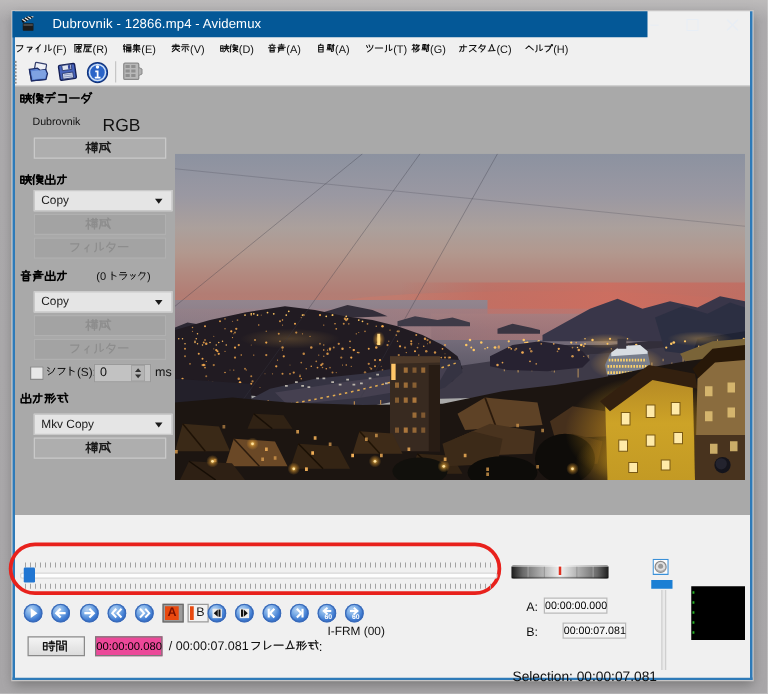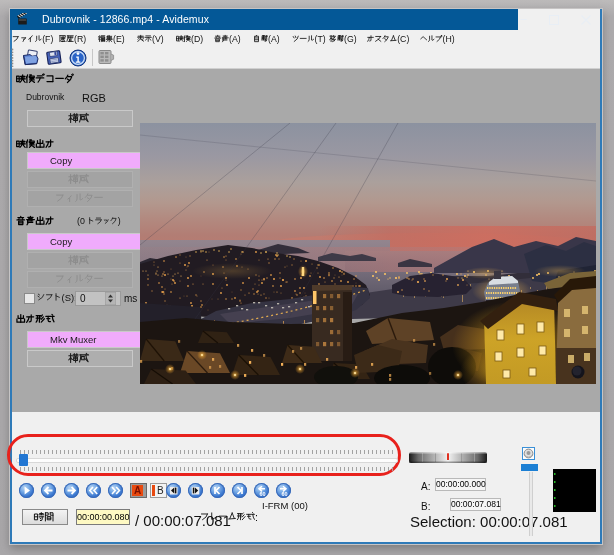--- a/index.html
+++ b/index.html
@@ -8,21 +8,21 @@
  box-shadow:0 0 0 1px #c6c4c4, 0 4px 9px rgba(80,80,80,.55);box-sizing:border-box}
 #title{position:absolute;left:10px;top:9px;width:508px;height:21px;background:#045897}
 #title .txt{position:absolute;left:32px;top:4px;color:#fff;font-size:10.5px;letter-spacing:.1px}
 .cap{position:absolute;top:9px;height:21px;width:29px;color:#e8eef5;text-align:center;line-height:21px;font-size:12px}
 #menubar{position:absolute;left:12px;top:30px;width:588px;height:16px;background:#f0f0f0}
 #toolbar{position:absolute;left:12px;top:46px;width:588px;height:22px;background:#f0f0f0;border-bottom:1px solid #d0d0d0}
 #central{position:absolute;left:12px;top:69px;width:588px;height:343px;background:#a9a9a9}
 #bottom{position:absolute;left:12px;top:412px;width:588px;height:130px;background:#f0f0f0}
 .pbtn{position:absolute;width:104px;height:15px;background:#aeaeae;border:1px solid #c9c9c9;}
 .pbtn.dis{background:#a3a3a3;border:1px solid #b0b0b0}
-.dd{position:absolute;width:104px;height:15px;background:#f0abfc;border:1px solid #c9c9c9;color:#1a1a1a;font-size:9.5px;line-height:15px;padding-left:22px;box-sizing:content-box}
+.dd{position:absolute;width:104px;height:15px;background:#e5e5e5;border:1px solid #c9c9c9;color:#1a1a1a;font-size:9.5px;line-height:15px;padding-left:5px;box-sizing:content-box}
 .dd:after{content:"";position:absolute;right:7px;top:6px;border:3.5px solid transparent;border-top:4.5px solid #1a1a1a}
 .circ{position:absolute;width:15px;height:15px;border-radius:50%;background:radial-gradient(circle at 38% 32%, #b9d4f2 0%, #7fb0e8 28%, #3b78d0 62%, #2a5fb8 100%);box-shadow:inset 0 0 0 1px #3a6ab8}
 .fld{position:absolute;background:#f5f5f5;border:1px solid #b9b9b9;font-size:8.5px;text-align:left;color:#000;font-family:"Liberation Sans",sans-serif}
 </style></head><body>
 
 <div id="win"></div>
 <div id="title"></div>
 <svg class="abs" style="left:17px;top:13px" width="13" height="13" viewBox="0 0 13 13">
 <rect x="1.2" y="5.5" width="8.6" height="6" rx="0.5" fill="#1b1b1b"></rect>
 <g transform="rotate(-28 2 5)">
@@ -309,21 +309,21 @@
     <path d="M.2,.2 H.82 V.8" transform="translate(29.1,0) scale(9.5)" fill="none" stroke="#000" stroke-width="0.130" stroke-linecap="round" stroke-linejoin="round"></path>
     <path d="M.2,.8 H.82" transform="translate(29.1,0) scale(9.5)" fill="none" stroke="#000" stroke-width="0.130" stroke-linecap="round" stroke-linejoin="round"></path>
     <path d="M.1,.46 H.9" transform="translate(38.8,0) scale(9.5)" fill="none" stroke="#000" stroke-width="0.130" stroke-linecap="round" stroke-linejoin="round"></path>
     <path d="M.36,.12 Q.3,.32 .1,.5" transform="translate(48.4,0) scale(9.5)" fill="none" stroke="#000" stroke-width="0.130" stroke-linecap="round" stroke-linejoin="round"></path>
     <path d="M.34,.28 H.78 Q.7,.64 .32,.9" transform="translate(48.4,0) scale(9.5)" fill="none" stroke="#000" stroke-width="0.130" stroke-linecap="round" stroke-linejoin="round"></path>
     <path d="M.3,.52 L.52,.66" transform="translate(48.4,0) scale(9.5)" fill="none" stroke="#000" stroke-width="0.130" stroke-linecap="round" stroke-linejoin="round"></path>
     <path d="M.78,.06 L.84,.14" transform="translate(48.4,0) scale(9.5)" fill="none" stroke="#000" stroke-width="0.130" stroke-linecap="round" stroke-linejoin="round"></path>
     <path d="M.88,.0 L.94,.08" transform="translate(48.4,0) scale(9.5)" fill="none" stroke="#000" stroke-width="0.130" stroke-linecap="round" stroke-linejoin="round"></path>
   </svg>
 <div class="abs" style="left:26px;top:92px;font-size:8.5px;color:#111">Dubrovnik</div>
-<div class="abs" style="left:82px;top:92px;font-size:11px;color:#111">RGB</div>
+<div class="abs" style="left:82px;top:92px;font-size:14px;color:#111">RGB</div>
 <div class="pbtn" style="left:27px;top:110px"></div>
 <svg style="position:absolute;left:68px;top:113px;overflow:visible" width="23" height="14">
     <path d="M.08,.26 H.42" transform="translate(0.0,0) scale(10.5)" fill="none" stroke="#1a1a1a" stroke-width="0.100" stroke-linecap="round" stroke-linejoin="round"></path>
     <path d="M.25,.06 V.9" transform="translate(0.0,0) scale(10.5)" fill="none" stroke="#1a1a1a" stroke-width="0.100" stroke-linecap="round" stroke-linejoin="round"></path>
     <path d="M.25,.42 Q.18,.58 .07,.66" transform="translate(0.0,0) scale(10.5)" fill="none" stroke="#1a1a1a" stroke-width="0.100" stroke-linecap="round" stroke-linejoin="round"></path>
     <path d="M.25,.42 Q.32,.56 .42,.62" transform="translate(0.0,0) scale(10.5)" fill="none" stroke="#1a1a1a" stroke-width="0.100" stroke-linecap="round" stroke-linejoin="round"></path>
     <path d="M.48,.16 H.96" transform="translate(0.0,0) scale(10.5)" fill="none" stroke="#1a1a1a" stroke-width="0.100" stroke-linecap="round" stroke-linejoin="round"></path>
     <path d="M.6,.06 V.28" transform="translate(0.0,0) scale(10.5)" fill="none" stroke="#1a1a1a" stroke-width="0.100" stroke-linecap="round" stroke-linejoin="round"></path>
     <path d="M.84,.06 V.28" transform="translate(0.0,0) scale(10.5)" fill="none" stroke="#1a1a1a" stroke-width="0.100" stroke-linecap="round" stroke-linejoin="round"></path>
     <path d="M.48,.28 H.96" transform="translate(0.0,0) scale(10.5)" fill="none" stroke="#1a1a1a" stroke-width="0.100" stroke-linecap="round" stroke-linejoin="round"></path>
@@ -509,21 +509,21 @@
     <path d="M.74,.1 L.58,.28" transform="translate(19.4,0) scale(9.5)" fill="none" stroke="#000" stroke-width="0.130" stroke-linecap="round" stroke-linejoin="round"></path>
     <path d="M.84,.3 L.6,.56" transform="translate(19.4,0) scale(9.5)" fill="none" stroke="#000" stroke-width="0.130" stroke-linecap="round" stroke-linejoin="round"></path>
     <path d="M.94,.5 L.62,.86" transform="translate(19.4,0) scale(9.5)" fill="none" stroke="#000" stroke-width="0.130" stroke-linecap="round" stroke-linejoin="round"></path>
     <path d="M.72,.04 L.8,.12" transform="translate(29.1,0) scale(9.5)" fill="none" stroke="#000" stroke-width="0.130" stroke-linecap="round" stroke-linejoin="round"></path>
     <path d="M.08,.26 H.62" transform="translate(29.1,0) scale(9.5)" fill="none" stroke="#000" stroke-width="0.130" stroke-linecap="round" stroke-linejoin="round"></path>
     <path d="M.7,.26 H.95" transform="translate(29.1,0) scale(9.5)" fill="none" stroke="#000" stroke-width="0.130" stroke-linecap="round" stroke-linejoin="round"></path>
     <path d="M.76,.26 Q.78,.6 .94,.82" transform="translate(29.1,0) scale(9.5)" fill="none" stroke="#000" stroke-width="0.130" stroke-linecap="round" stroke-linejoin="round"></path>
     <path d="M.18,.48 H.5" transform="translate(29.1,0) scale(9.5)" fill="none" stroke="#000" stroke-width="0.130" stroke-linecap="round" stroke-linejoin="round"></path>
     <path d="M.32,.26 V.66 Q.32,.82 .56,.8" transform="translate(29.1,0) scale(9.5)" fill="none" stroke="#000" stroke-width="0.130" stroke-linecap="round" stroke-linejoin="round"></path>
   </svg>
-<div class="dd" style="left:27px;top:331px">Mkv Muxer</div>
+<div class="dd" style="left:27px;top:331px">Mkv Copy</div>
 <div class="pbtn" style="left:27px;top:350px"></div>
 <svg style="position:absolute;left:68px;top:353px;overflow:visible" width="23" height="14">
     <path d="M.08,.26 H.42" transform="translate(0.0,0) scale(10.5)" fill="none" stroke="#1a1a1a" stroke-width="0.100" stroke-linecap="round" stroke-linejoin="round"></path>
     <path d="M.25,.06 V.9" transform="translate(0.0,0) scale(10.5)" fill="none" stroke="#1a1a1a" stroke-width="0.100" stroke-linecap="round" stroke-linejoin="round"></path>
     <path d="M.25,.42 Q.18,.58 .07,.66" transform="translate(0.0,0) scale(10.5)" fill="none" stroke="#1a1a1a" stroke-width="0.100" stroke-linecap="round" stroke-linejoin="round"></path>
     <path d="M.25,.42 Q.32,.56 .42,.62" transform="translate(0.0,0) scale(10.5)" fill="none" stroke="#1a1a1a" stroke-width="0.100" stroke-linecap="round" stroke-linejoin="round"></path>
     <path d="M.48,.16 H.96" transform="translate(0.0,0) scale(10.5)" fill="none" stroke="#1a1a1a" stroke-width="0.100" stroke-linecap="round" stroke-linejoin="round"></path>
     <path d="M.6,.06 V.28" transform="translate(0.0,0) scale(10.5)" fill="none" stroke="#1a1a1a" stroke-width="0.100" stroke-linecap="round" stroke-linejoin="round"></path>
     <path d="M.84,.06 V.28" transform="translate(0.0,0) scale(10.5)" fill="none" stroke="#1a1a1a" stroke-width="0.100" stroke-linecap="round" stroke-linejoin="round"></path>
     <path d="M.48,.28 H.96" transform="translate(0.0,0) scale(10.5)" fill="none" stroke="#1a1a1a" stroke-width="0.100" stroke-linecap="round" stroke-linejoin="round"></path>
@@ -1207,21 +1207,21 @@
   </svg>
 <div class="circ" style="left:275.9px;top:483px"></div>
 <svg class="abs" style="left:275.9px;top:483px" width="15" height="15">
     <path d="M7,3.2 L10,5.8 L7,8.4 M4,5.8 H10" stroke="#fff" stroke-width="1.5" fill="none"></path>
     <text x="5.5" y="12.5" font-size="5.5" font-weight="bold" fill="#fff" font-family="Liberation Sans">60</text>
   </svg>
 <div class="abs" style="left:421px;top:481px;font-size:10px;color:#111">A:</div>
 <div class="fld" style="left:435px;top:478px;width:49px;height:11px;line-height:11px">00:00:00.000</div>
 <div class="abs" style="left:421px;top:501px;font-size:10px;color:#111">B:</div>
 <div class="fld" style="left:450px;top:498px;width:49px;height:11px;line-height:11px">00:00:07.081</div>
-<div class="abs" style="left:410px;top:513px;font-size:15px;color:#111">Selection: 00:00:07.081</div>
+<div class="abs" style="left:410px;top:536px;font-size:11px;color:#111">Selection: 00:00:07.081</div>
 <svg class="abs" style="left:522px;top:447px" width="13" height="13">
 <rect x="0.5" y="0.5" width="12" height="12" fill="#fdfdfd" stroke="#3a90d8"></rect>
 <circle cx="6.5" cy="6.5" r="4.4" fill="#e0e0e0" stroke="#8a8a8a"></circle>
 <circle cx="6.5" cy="6" r="2" fill="#9a9a9a"></circle>
     <path d="M3,8.4 a4.4,4.4 0 0 0 7,0" fill="none" stroke="#aaa"></path>
   </svg>
 <div class="abs" style="left:529px;top:472px;width:2px;height:64px;background:#e9e9e9;border-left:1px solid #cfcfcf;border-right:1px solid #cfcfcf"></div>
 <div class="abs" style="left:521px;top:464px;width:17px;height:7px;background:#1b7fd4"></div>
 <div class="abs" style="left:553px;top:469px;width:43px;height:43px;background:#000"></div>
 <svg class="abs" style="left:553px;top:469px" width="6" height="43">
@@ -1243,22 +1243,22 @@
     <path d="M.5,.48 H.98" transform="translate(0.0,0) scale(10)" fill="none" stroke="#111" stroke-width="0.100" stroke-linecap="round" stroke-linejoin="round"></path>
     <path d="M.82,.48 V.74 Q.82,.9 .64,.86" transform="translate(0.0,0) scale(10)" fill="none" stroke="#111" stroke-width="0.100" stroke-linecap="round" stroke-linejoin="round"></path>
     <path d="M.6,.6 L.68,.7" transform="translate(0.0,0) scale(10)" fill="none" stroke="#111" stroke-width="0.100" stroke-linecap="round" stroke-linejoin="round"></path>
     <path d="M.12,.08 V.9" transform="translate(10.2,0) scale(10)" fill="none" stroke="#111" stroke-width="0.100" stroke-linecap="round" stroke-linejoin="round"></path>
     <path d="M.12,.08 H.4 V.32 H.12" transform="translate(10.2,0) scale(10)" fill="none" stroke="#111" stroke-width="0.100" stroke-linecap="round" stroke-linejoin="round"></path>
     <path d="M.6,.08 H.88 V.9" transform="translate(10.2,0) scale(10)" fill="none" stroke="#111" stroke-width="0.100" stroke-linecap="round" stroke-linejoin="round"></path>
     <path d="M.6,.08 V.32 H.88" transform="translate(10.2,0) scale(10)" fill="none" stroke="#111" stroke-width="0.100" stroke-linecap="round" stroke-linejoin="round"></path>
     <path d="M.34,.46 H.66 V.78 H.34 Z" transform="translate(10.2,0) scale(10)" fill="none" stroke="#111" stroke-width="0.100" stroke-linecap="round" stroke-linejoin="round"></path>
     <path d="M.34,.62 H.66" transform="translate(10.2,0) scale(10)" fill="none" stroke="#111" stroke-width="0.100" stroke-linecap="round" stroke-linejoin="round"></path>
   </svg>
-<div class="abs" style="left:76px;top:509px;width:54px;height:16px;background:#fef9c3;border:1px solid #7a7a7a;box-sizing:border-box;font-size:9px;text-align:center;line-height:14px">00:00:00.080</div>
-<div class="abs" style="left:135px;top:512px;font-size:15px;color:#111">/ 00:00:07.081</div>
+<div class="abs" style="left:76px;top:509px;width:54px;height:16px;background:#ec4899;border:1px solid #7a7a7a;box-sizing:border-box;font-size:9px;text-align:center;line-height:14px">00:00:00.080</div>
+<div class="abs" style="left:135px;top:512px;font-size:10px;color:#111">/ 00:00:07.081</div>
 <svg style="position:absolute;left:200px;top:512px;overflow:visible" width="60" height="12">
     <path d="M.16,.22 H.84" transform="translate(0.0,0) scale(9)" fill="none" stroke="#111" stroke-width="0.100" stroke-linecap="round" stroke-linejoin="round"></path>
     <path d="M.84,.22 Q.8,.58 .28,.86" transform="translate(0.0,0) scale(9)" fill="none" stroke="#111" stroke-width="0.100" stroke-linecap="round" stroke-linejoin="round"></path>
     <path d="M.28,.1 V.82 Q.56,.76 .84,.5" transform="translate(9.2,0) scale(9)" fill="none" stroke="#111" stroke-width="0.100" stroke-linecap="round" stroke-linejoin="round"></path>
     <path d="M.1,.46 H.9" transform="translate(18.4,0) scale(9)" fill="none" stroke="#111" stroke-width="0.100" stroke-linecap="round" stroke-linejoin="round"></path>
     <path d="M.52,.1 L.26,.72" transform="translate(27.5,0) scale(9)" fill="none" stroke="#111" stroke-width="0.100" stroke-linecap="round" stroke-linejoin="round"></path>
     <path d="M.52,.1 L.74,.68" transform="translate(27.5,0) scale(9)" fill="none" stroke="#111" stroke-width="0.100" stroke-linecap="round" stroke-linejoin="round"></path>
     <path d="M.12,.78 L.88,.72" transform="translate(27.5,0) scale(9)" fill="none" stroke="#111" stroke-width="0.100" stroke-linecap="round" stroke-linejoin="round"></path>
     <path d="M.08,.18 H.56" transform="translate(36.7,0) scale(9)" fill="none" stroke="#111" stroke-width="0.100" stroke-linecap="round" stroke-linejoin="round"></path>
     <path d="M.08,.44 H.56" transform="translate(36.7,0) scale(9)" fill="none" stroke="#111" stroke-width="0.100" stroke-linecap="round" stroke-linejoin="round"></path>

